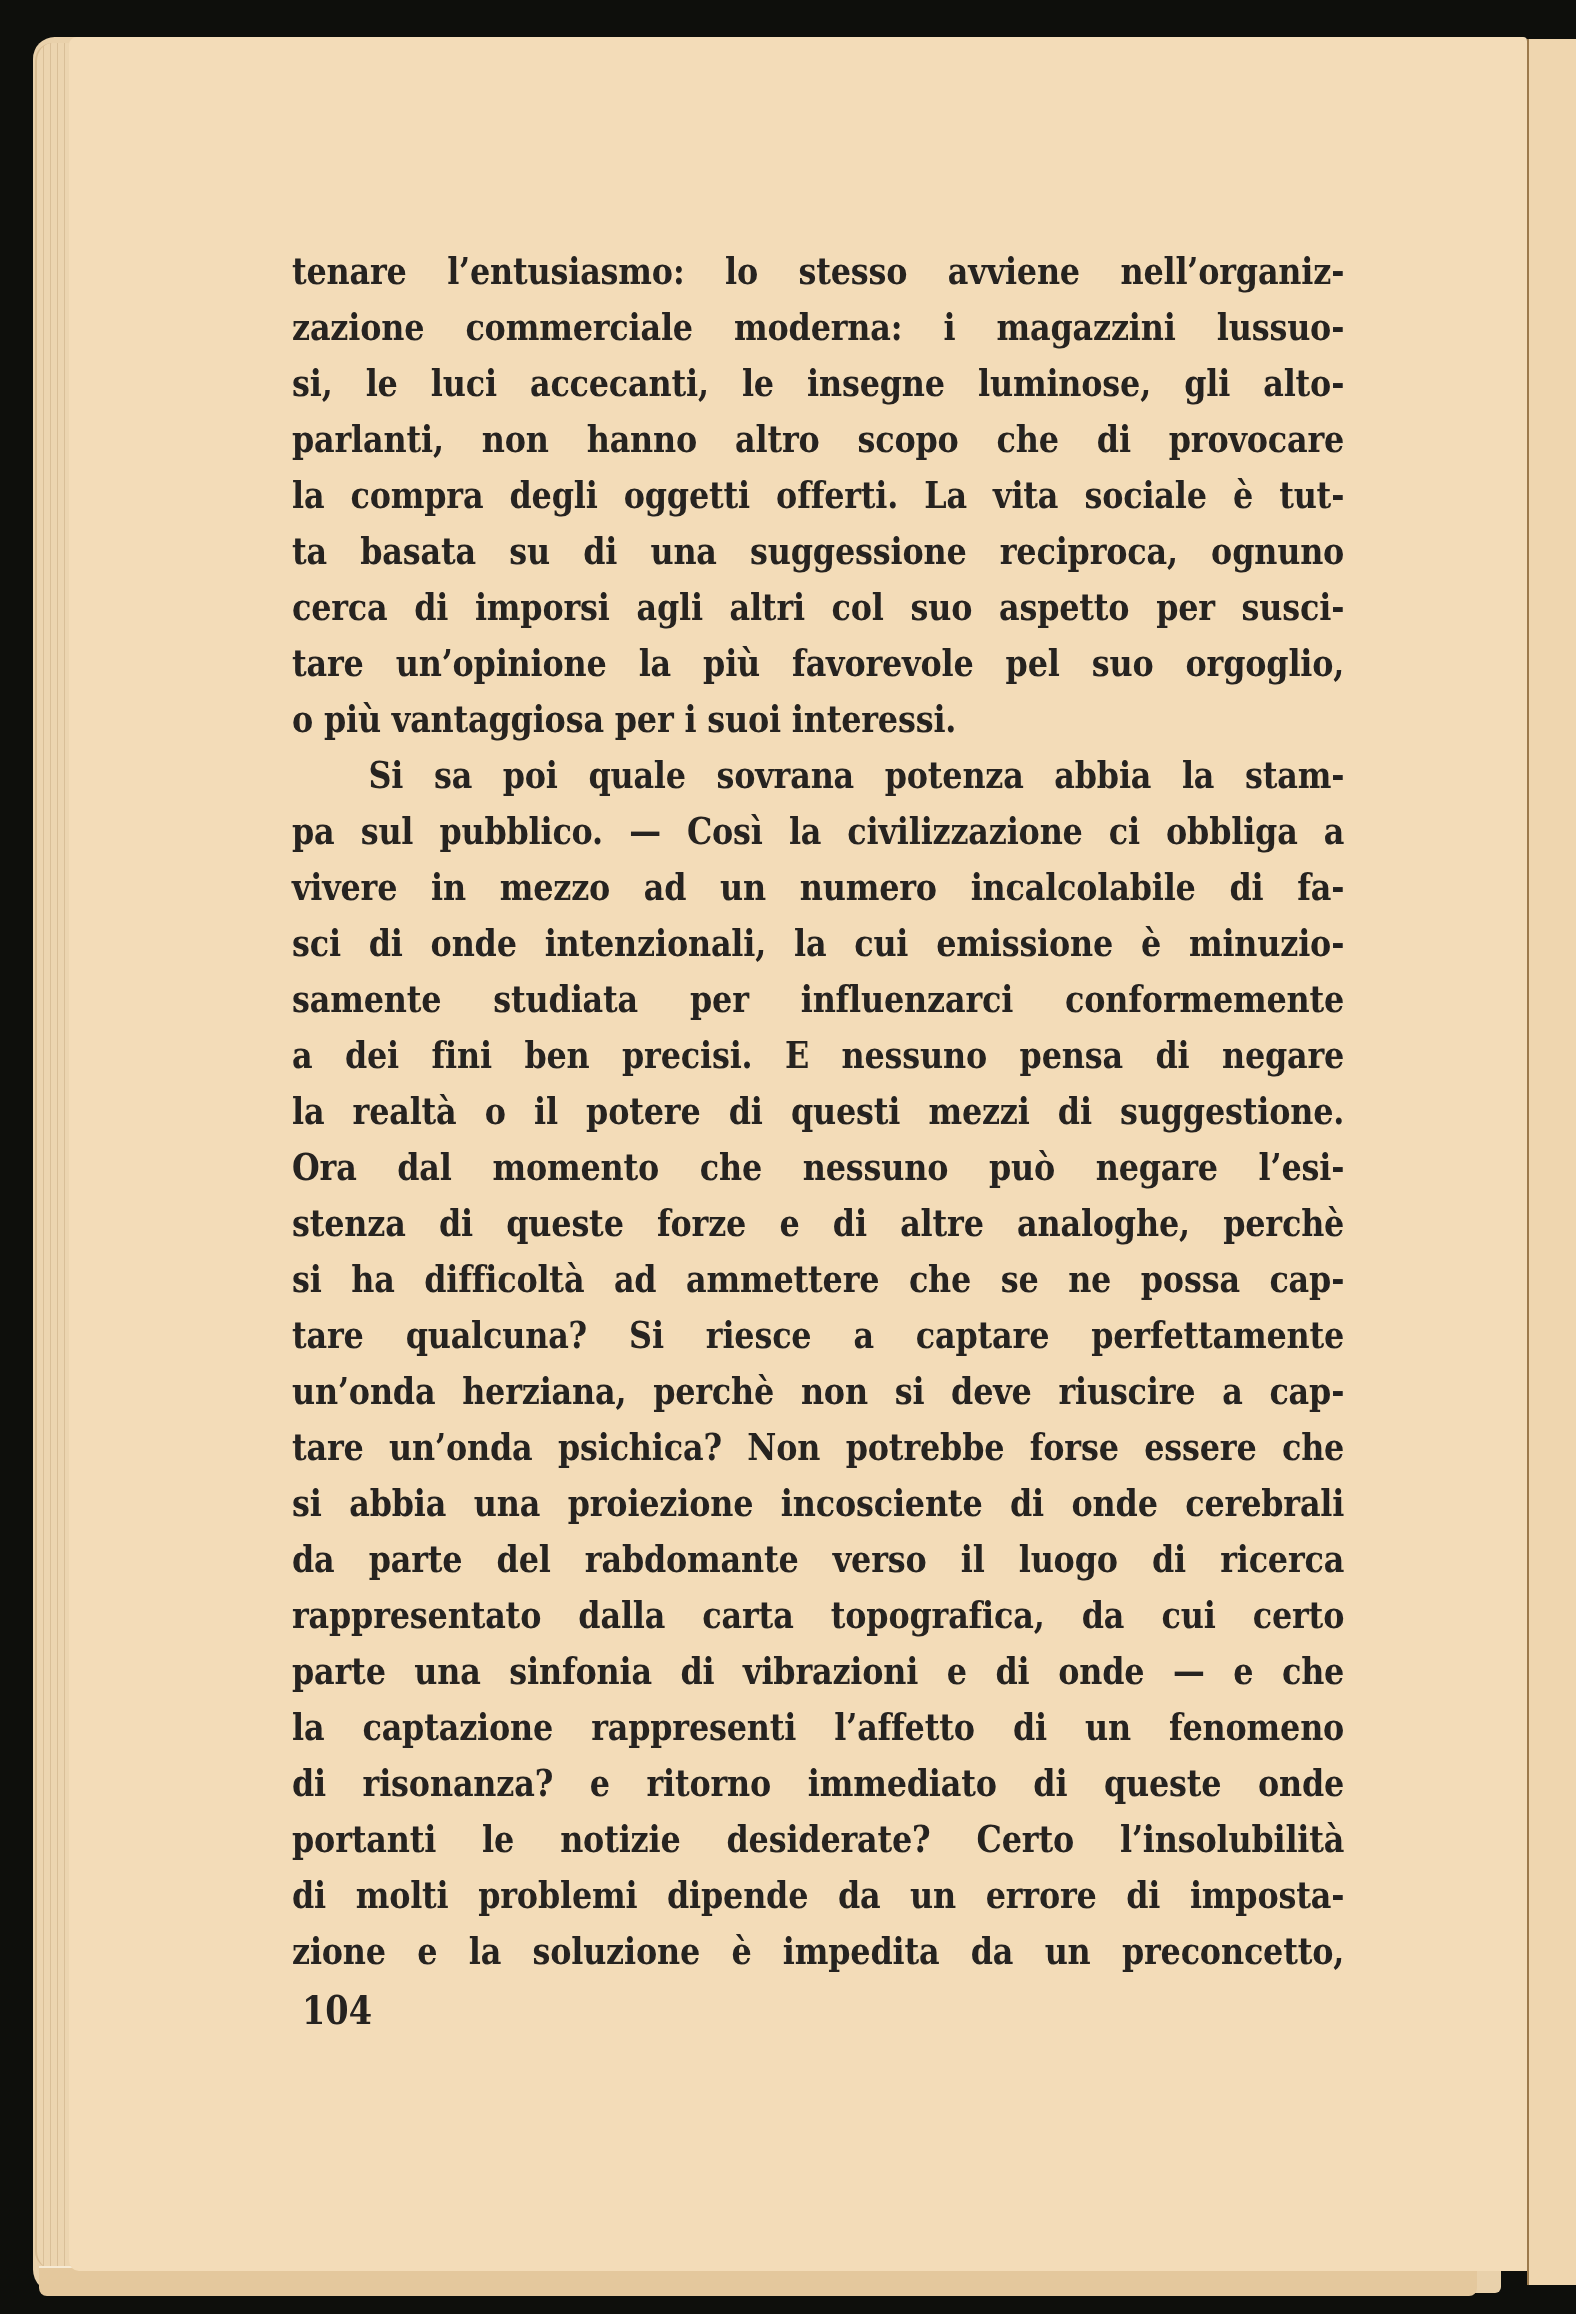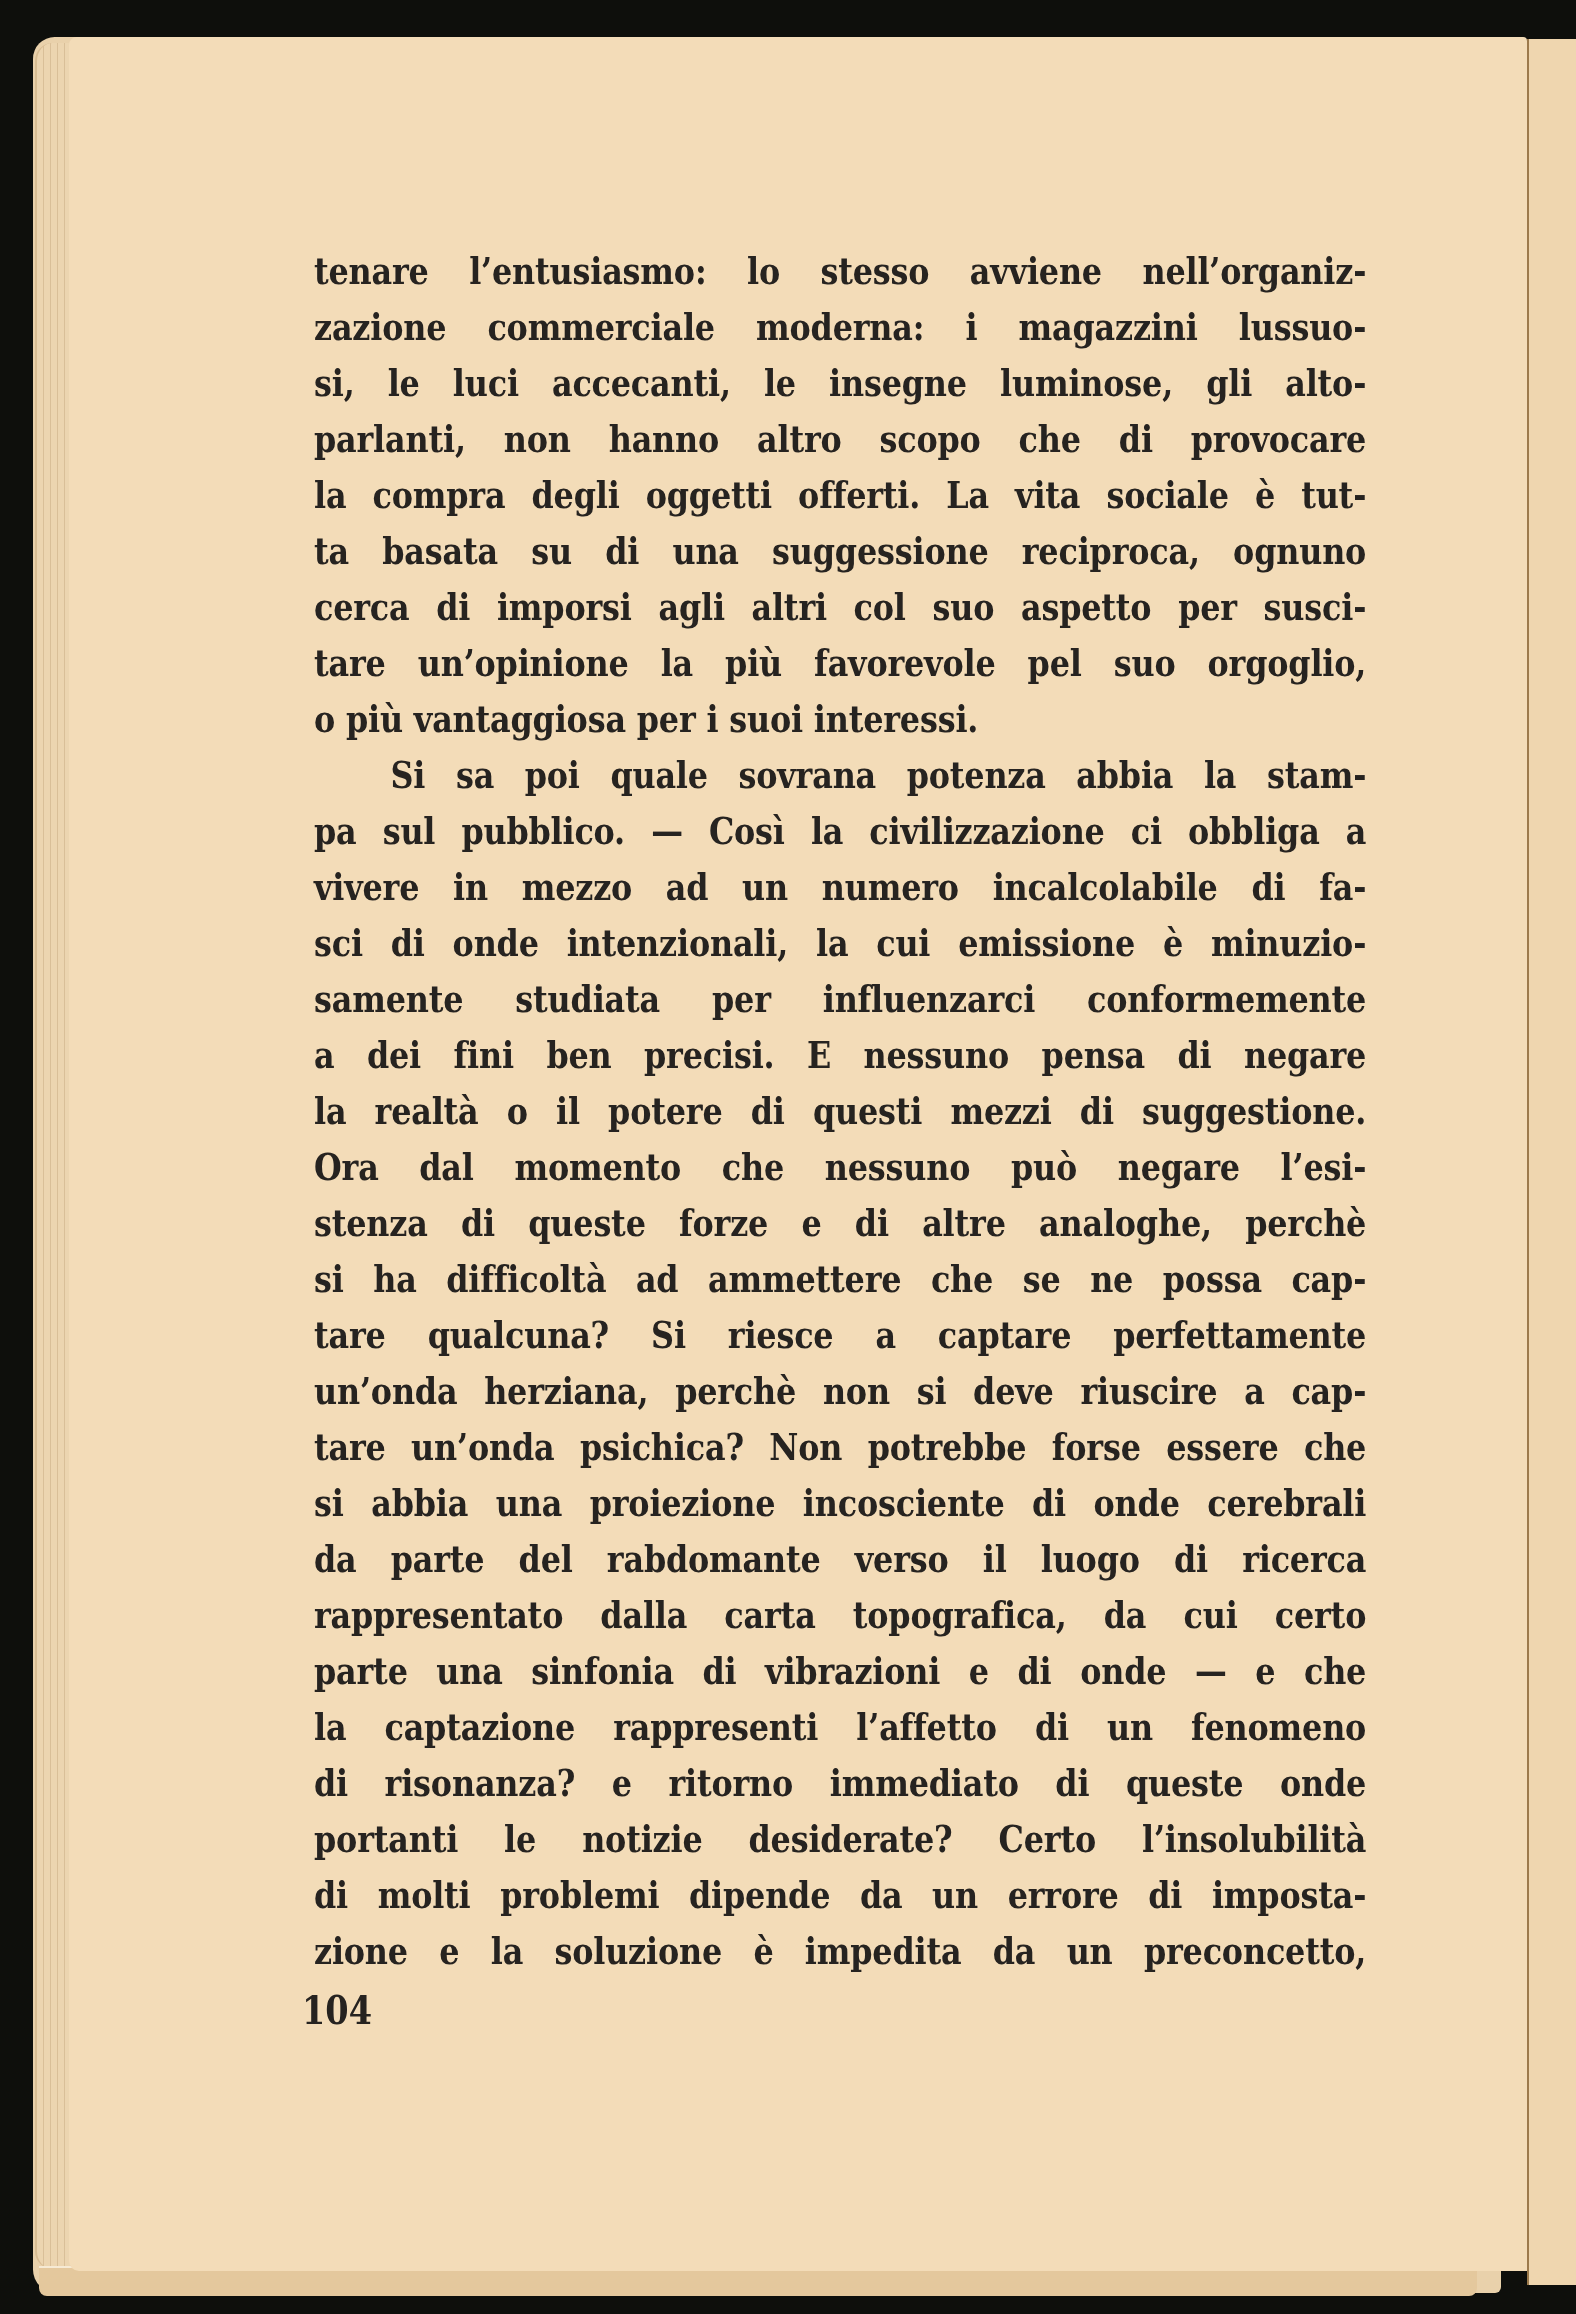--- a/index.html
+++ b/index.html
@@ -8,21 +8,21 @@
     background:#e9d1ab; border-radius:21.7px 9.9px 5.9px 23.6px; }
   .page-edges { position:absolute; left:35px; top:43px; width:41px; height:2226px;
     border-left:2px solid #d8bd93; border-right:1px solid #c9ab80;
     background:repeating-linear-gradient(90deg,#ecd5b0 0 5.9px,#d9bf98 5.9px 6.9px); border-radius:17.7px 0 0 17.7px; }
   .page { position:absolute; left:69px; top:37px; width:1458px; height:2234px;
     background:#f3dcb8; border-radius:7.9px 3.9px 0 9.9px; }
   .page-bottom-edge { position:absolute; left:39px; top:2266px; width:1438px; height:27.6px;
     background:#e4c89d; border-radius:0 0 7.9px 7.9px; border-top:2px solid #f6ead4; }
   .facing-page { position:absolute; left:1527px; top:39px; width:59px; height:2246px;
     background:#efd6af; border-left:2px solid #9c7a4c; }
-  .text-block { position:absolute; left:314px; top:243px; width:1052px;
+  .text-block { position:absolute; left:292px; top:243px; width:1052px;
     font-family:"DejaVu Serif", serif; font-size:37px; color:#262320;
     letter-spacing:-0.2px; }
   .line { height:56px; line-height:56px; white-space:nowrap; text-align:justify;
     text-align-last:justify; display:block; font-weight:600; transform:scaleX(0.86); transform-origin:left; width:116.3%; }
   .line.last { text-align-last:left; }
   .line.indent { padding-left:89px; box-sizing:border-box; }
   .page-number { position:absolute; left:302px; top:1987px; font-family:"DejaVu Serif", serif;
     font-size:39px; font-weight:700; color:#262320; transform:scaleX(0.86); transform-origin:left; }
 </style>
 </head>

